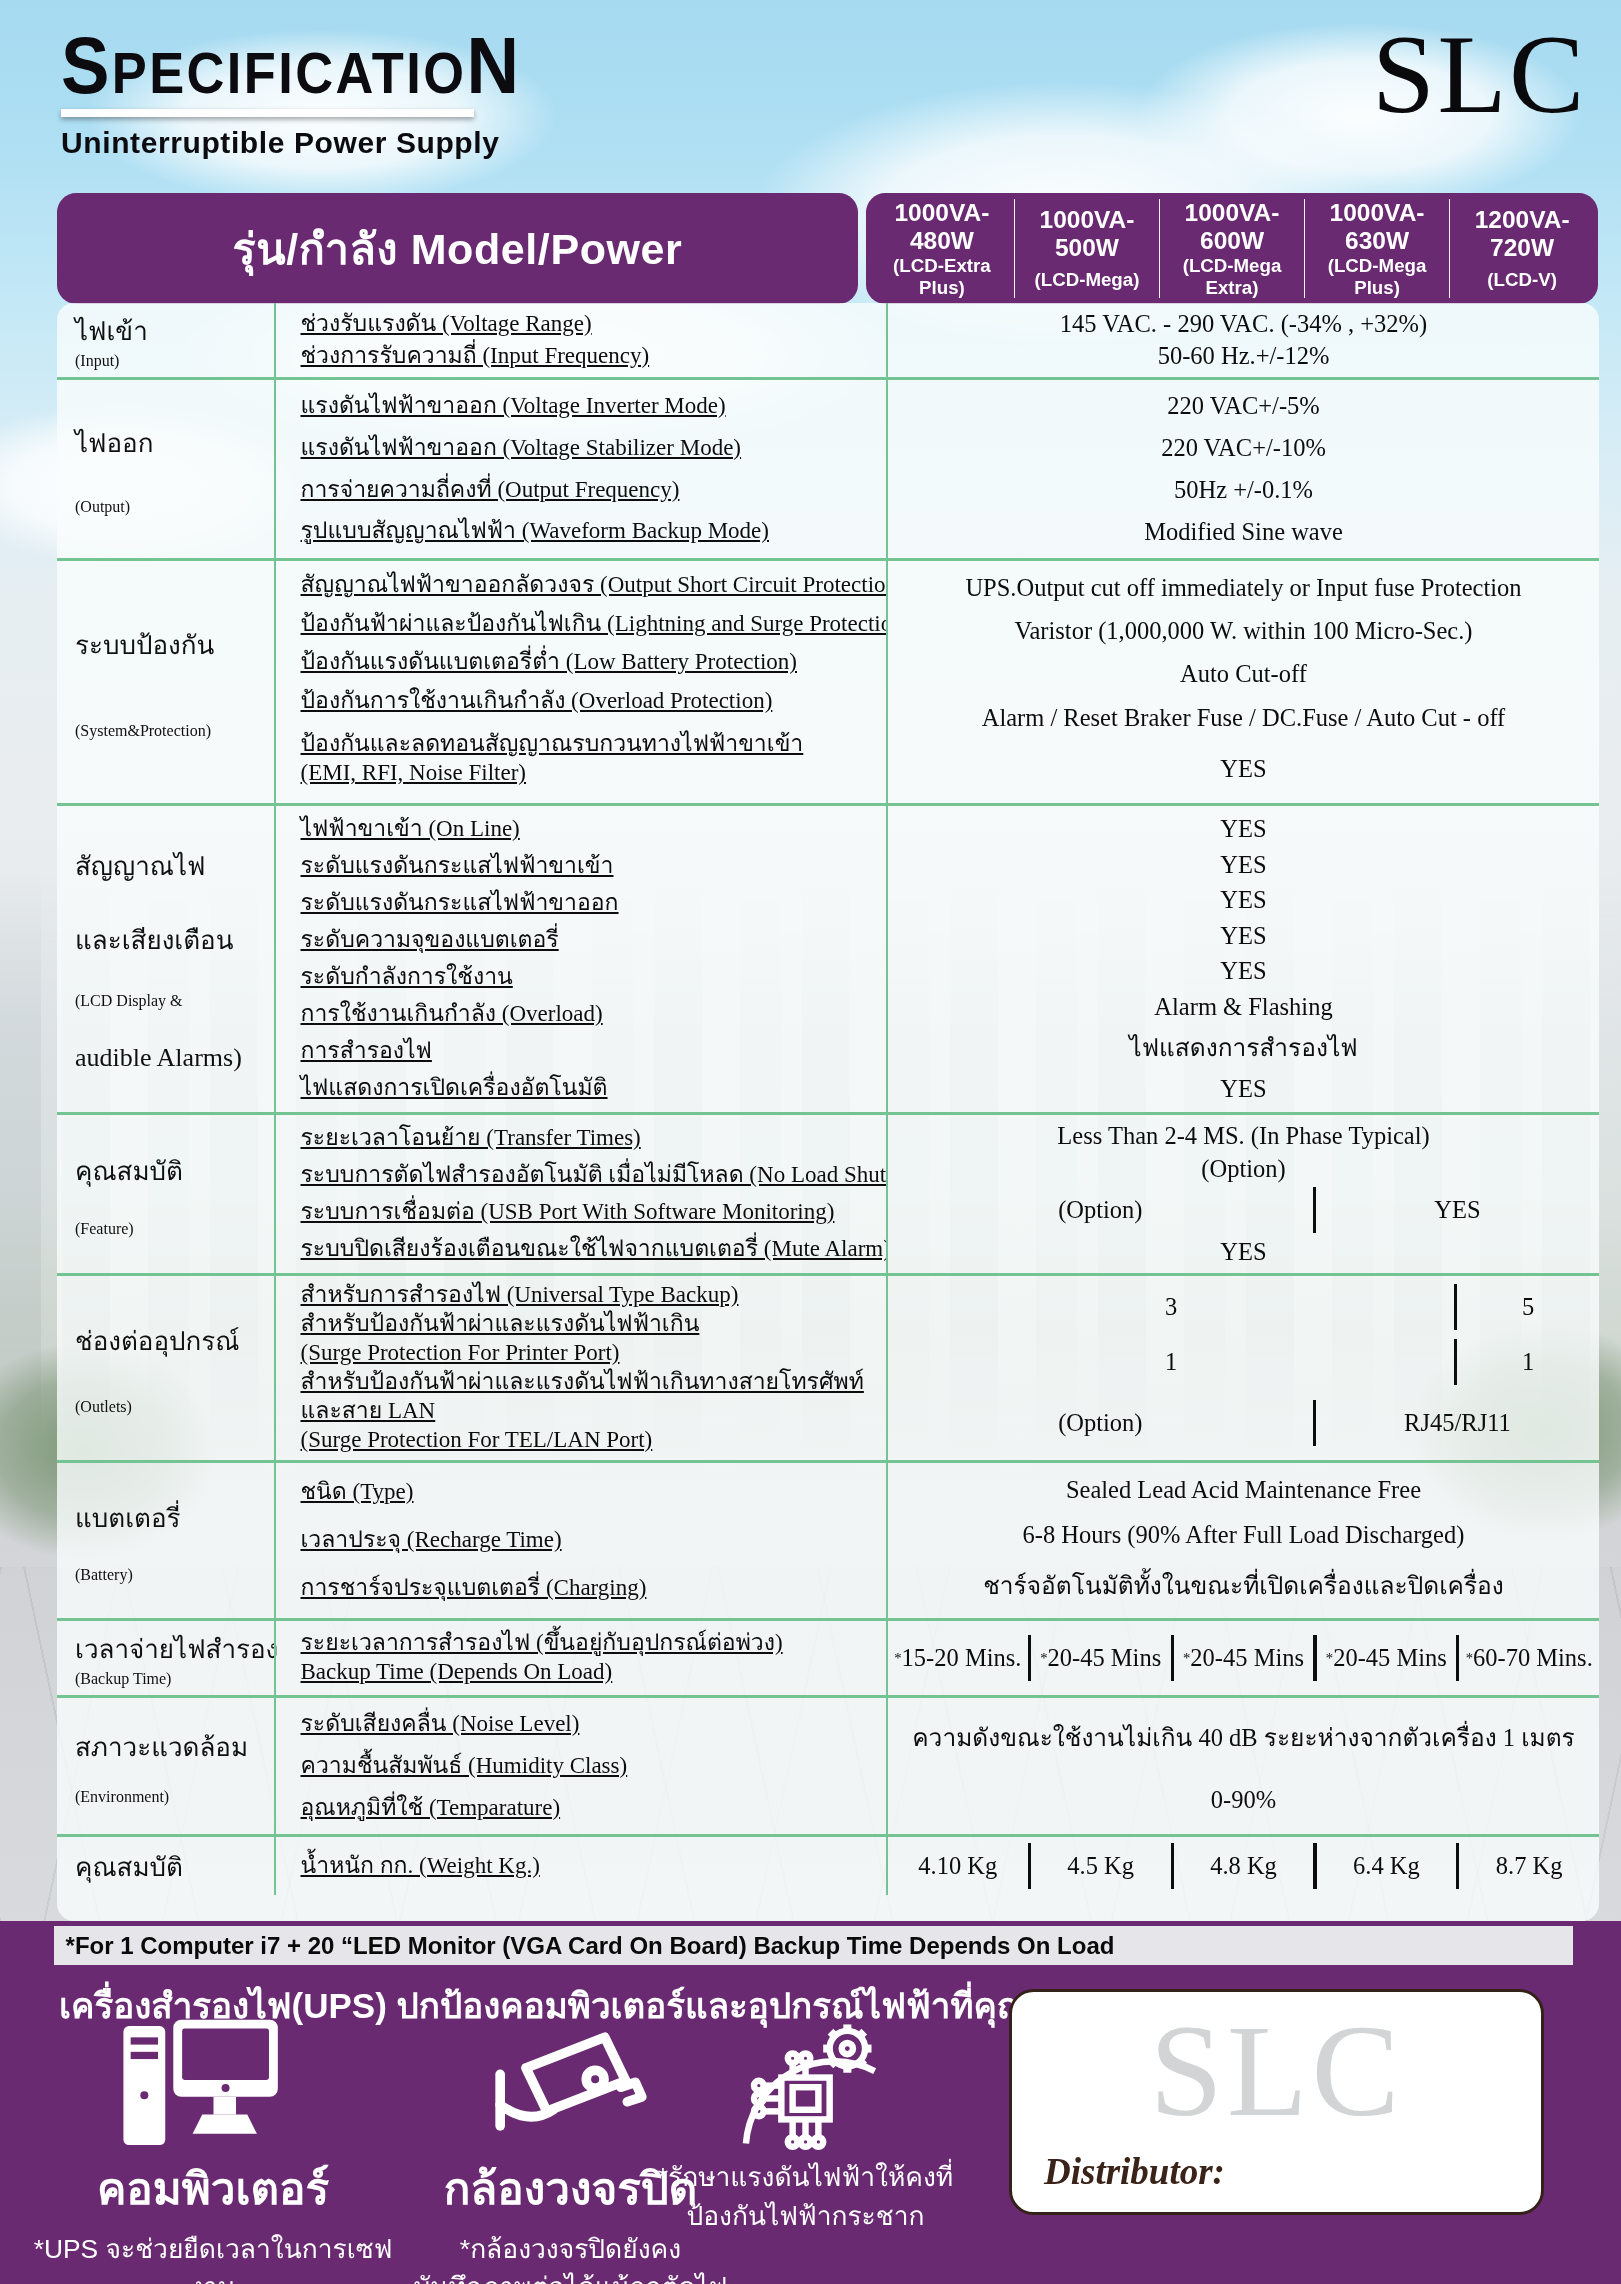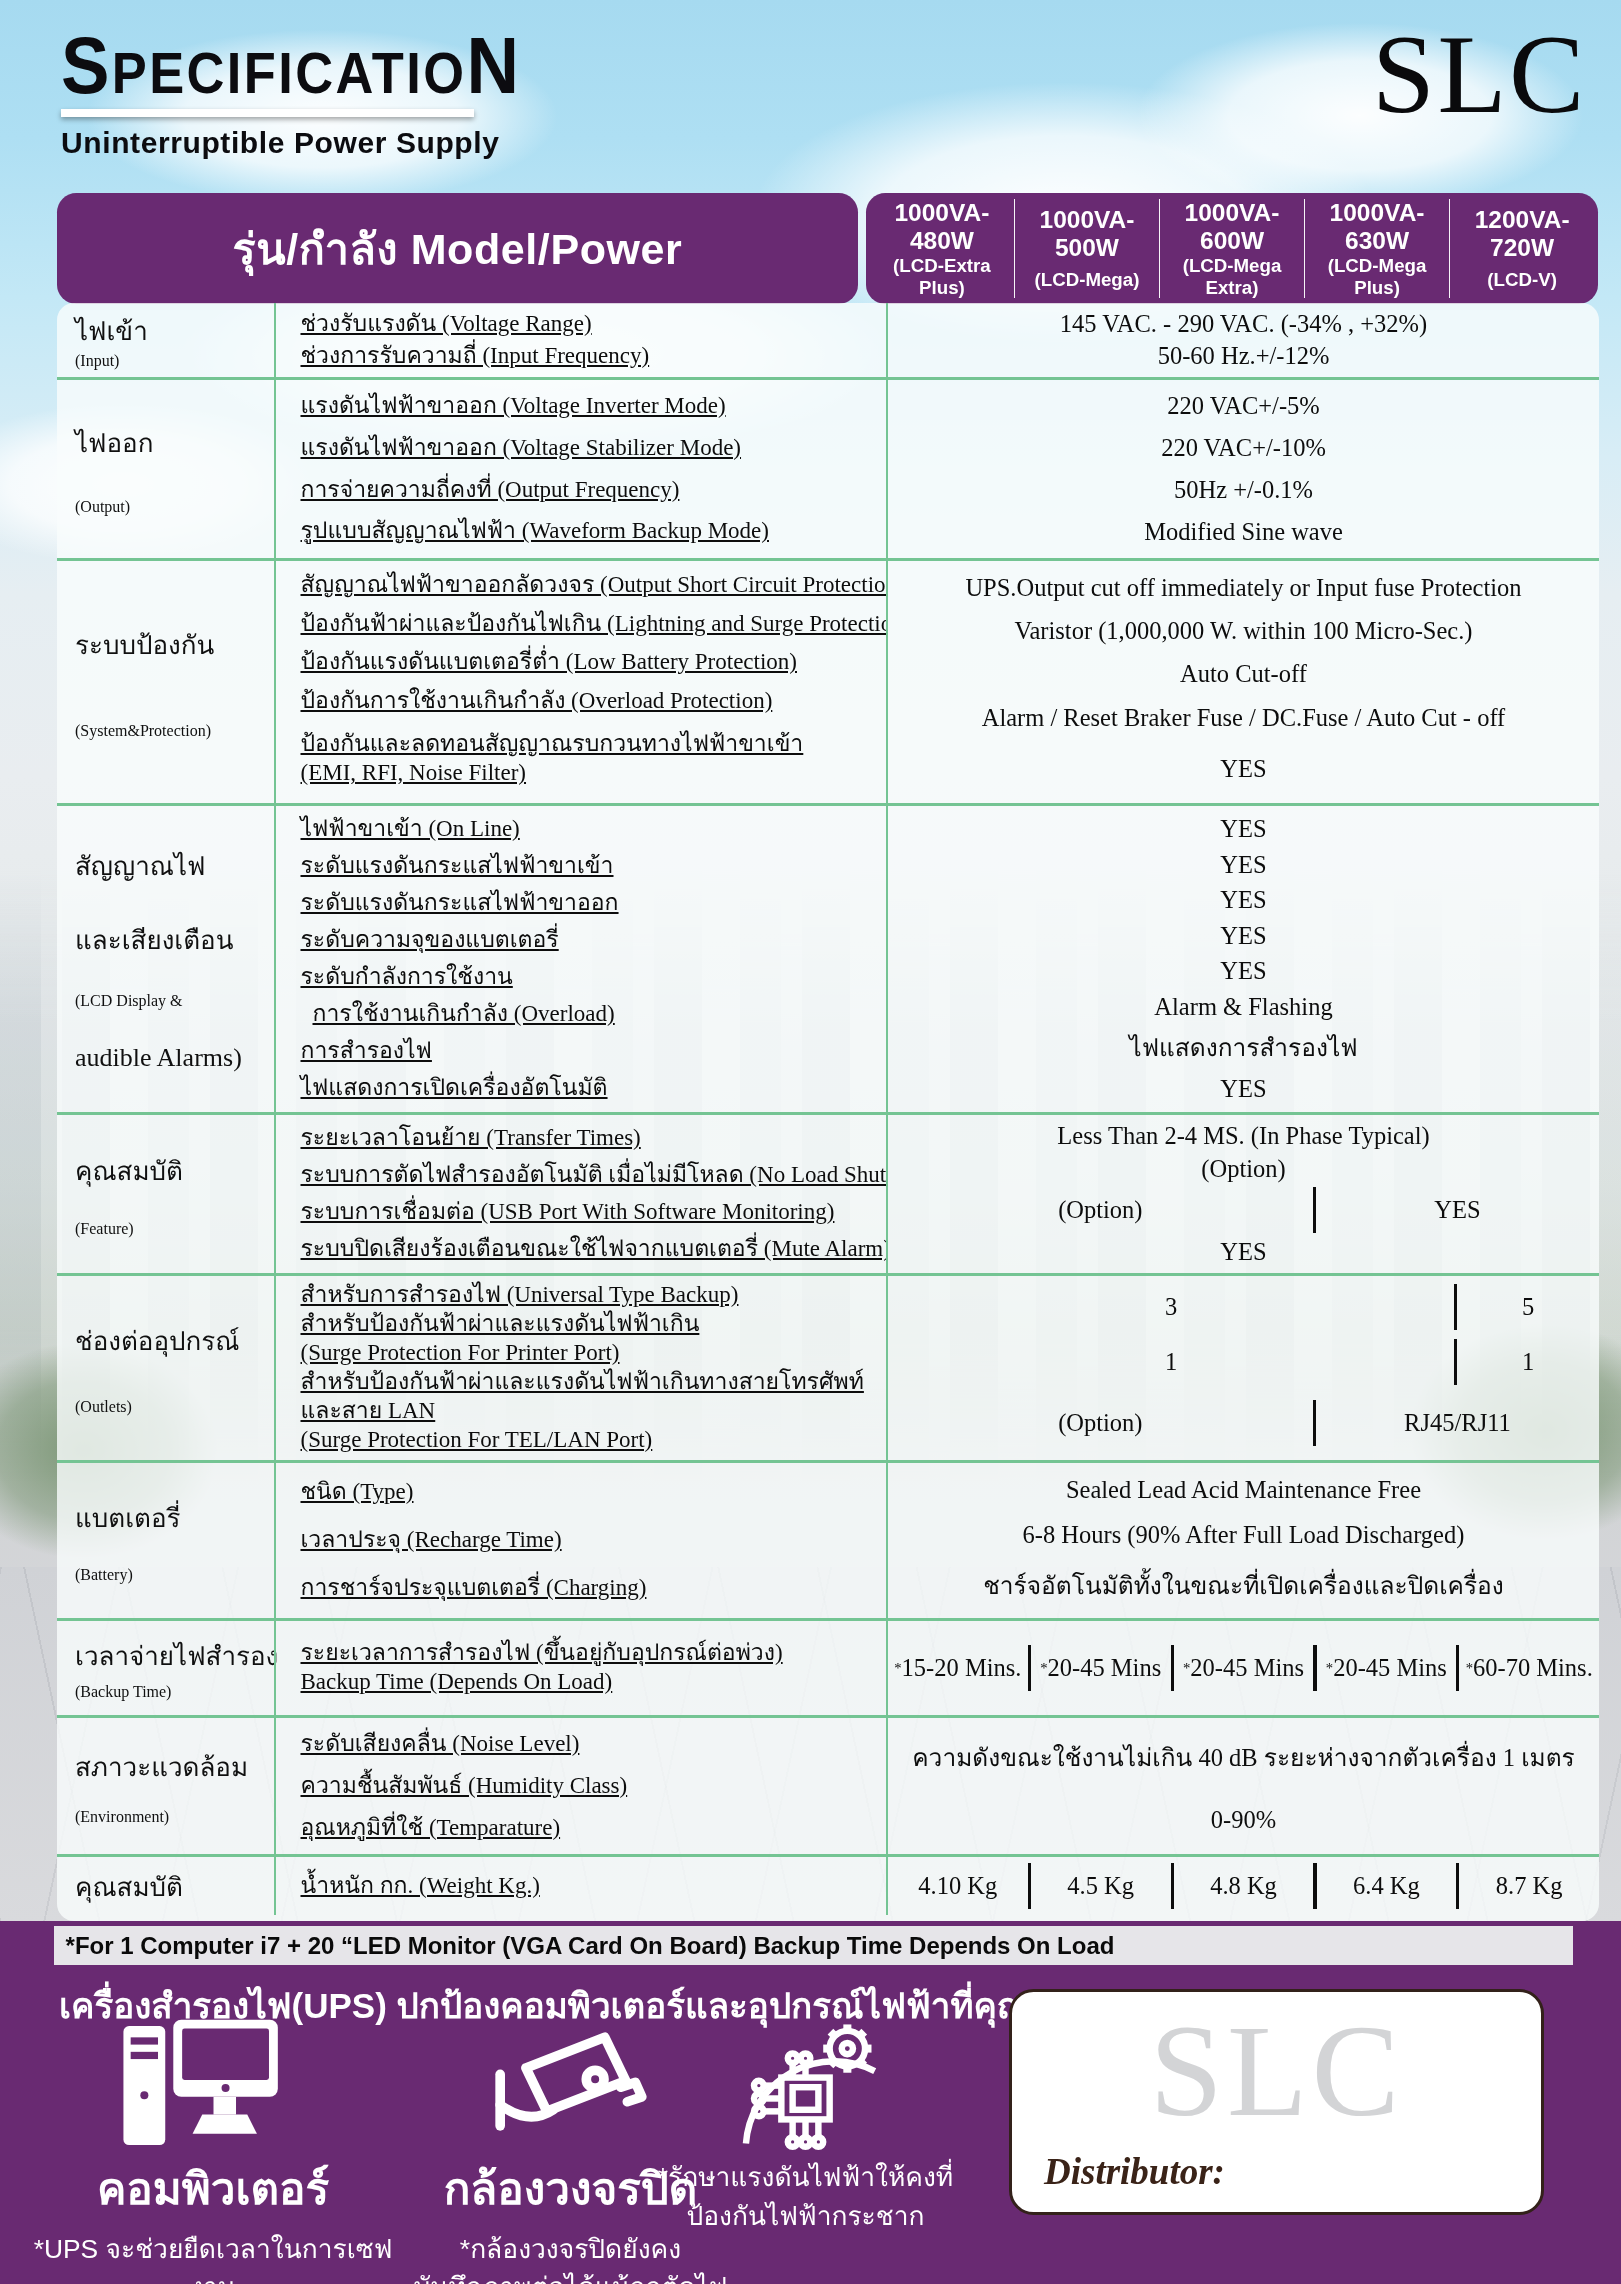--- a/index.html
+++ b/index.html
@@ -228,21 +228,21 @@
           </div>
           <div class="spec-item" style="flex-grow: 1;">
             <div class="sl">ระดับแรงดันกระแสไฟฟ้าขาออก</div>
           </div>
           <div class="spec-item" style="flex-grow: 1;">
             <div class="sl">ระดับความจุของแบตเตอรี่</div>
           </div>
           <div class="spec-item" style="flex-grow: 1;">
             <div class="sl">ระดับกำลังการใช้งาน</div>
           </div>
-          <div class="spec-item" style="flex-grow: 1; margin-left: 12px;">
+          <div class="spec-item" style="flex-grow: 1;">
             <div class="sl">การใช้งานเกินกำลัง (Overload)</div>
           </div>
           <div class="spec-item" style="flex-grow: 1;">
             <div class="sl">การสำรองไฟ</div>
           </div>
           <div class="spec-item" style="flex-grow: 1;">
             <div class="sl">ไฟแสดงการเปิดเครื่องอัตโนมัติ</div>
           </div>
         </div>
         <div class="t-values">
@@ -366,21 +366,21 @@
             <div class="val-seg" style="flex-grow: 1; flex-basis: 0px;">Sealed Lead Acid Maintenance Free</div>
           </div>
           <div class="val-line" style="flex-grow: 1;">
             <div class="val-seg" style="flex-grow: 1; flex-basis: 0px;">6-8 Hours (90% After Full Load Discharged)</div>
           </div>
           <div class="val-line" style="flex-grow: 1;">
             <div class="val-seg" style="flex-grow: 1; flex-basis: 0px;">ชาร์จอัตโนมัติทั้งในขณะที่เปิดเครื่องและปิดเครื่อง</div>
           </div>
         </div>
       </div>
-      <div class="t-row" style="height: 97px;">
+      <div class="t-row" style="height: 77px;">
         <div class="t-label">
           <div class="lt">เวลาจ่ายไฟสำรอง</div>
           <div class="le">(Backup Time)</div>
         </div>
         <div class="t-specs">
           <div class="spec-item" style="flex-grow: 2;">
             <div class="sl">ระยะเวลาการสำรองไฟ (ขึ้นอยู่กับอุปกรณ์ต่อพ่วง)</div>
             <div class="sl">Backup Time (Depends On Load)</div>
           </div>
         </div>

